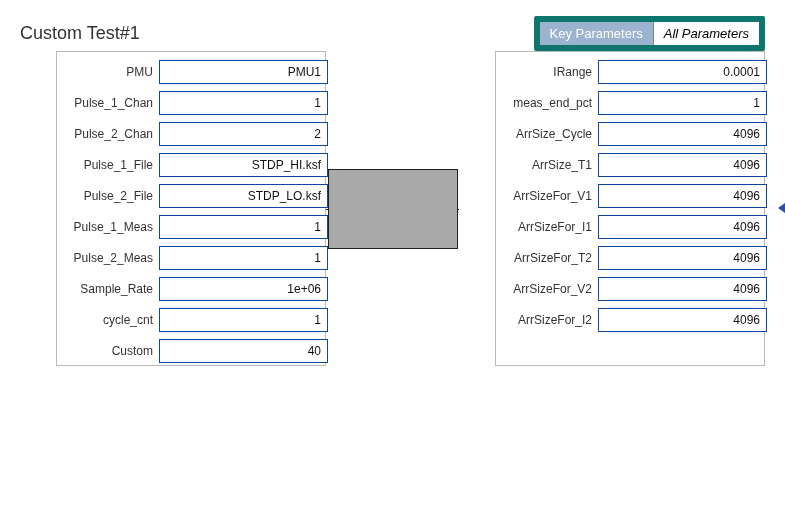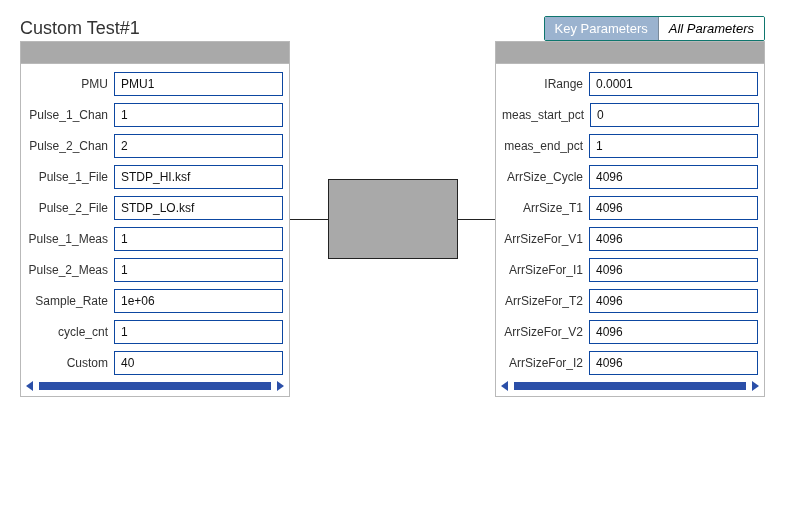--- a/index.html
+++ b/index.html
@@ -16,21 +16,21 @@
     display: flex;
     justify-content: space-between;
     align-items: center;
   }
   .title {
     font-size: 18px;
     color: #333;
   }
   .tab-group {
     display: flex;
-    border: 1px solid #0f766e;
+    border: 6px solid #0f766e;
     border-radius: 2px;
     overflow: hidden;
   }
   .tab {
     padding: 4px 10px;
     font-size: 13px;
     cursor: pointer;
     background: #fff;
     border: none;
   }
@@ -46,21 +46,22 @@
     display: flex;
     align-items: stretch;
     justify-content: space-between;
     gap: 0;
   }
   .panel {
     width: 270px;
     border: 1px solid #b9b9b9;
     background: #fff;
     display: flex;
-    flex-direction: column;
+    flex-direction: row;
+    margin-left: 36px;
   }
   .panel-header {
     height: 22px;
     background: #a9a9a9;
     border-bottom: 1px solid #b9b9b9;
   }
   .panel-body {
     padding: 8px 6px 2px 6px;
     display: flex;
     flex-direction: column;
@@ -79,20 +80,21 @@
     white-space: nowrap;
   }
   .row input {
     flex: 1;
     height: 24px;
     border: 1px solid #0d47a1;
     padding: 8px 6px;
     font-size: 12px;
     background: #fff;
     color: #111;
+    text-align: right;
   }
   .panel-footer {
     display: flex;
     align-items: center;
     padding: 3px 4px 4px 4px;
     gap: 0;
   }
   .arrow {
     width: 10px;
     height: 12px;
@@ -212,24 +214,20 @@
   </div>
 
   <div class="panel">
     <div class="panel-header"></div>
     <div class="panel-body" id="right-body">
         <div class="row">
           <label>IRange</label>
           <input type="text" value="0.0001" style="">
         </div>
         <div class="row">
-          <label>meas_start_pct</label>
-          <input type="text" value="0" style="">
-        </div>
-        <div class="row">
           <label>meas_end_pct</label>
           <input type="text" value="1" style="">
         </div>
         <div class="row">
           <label>ArrSize_Cycle</label>
           <input type="text" value="4096" style="">
         </div>
         <div class="row">
           <label>ArrSize_T1</label>
           <input type="text" value="4096" style="">

